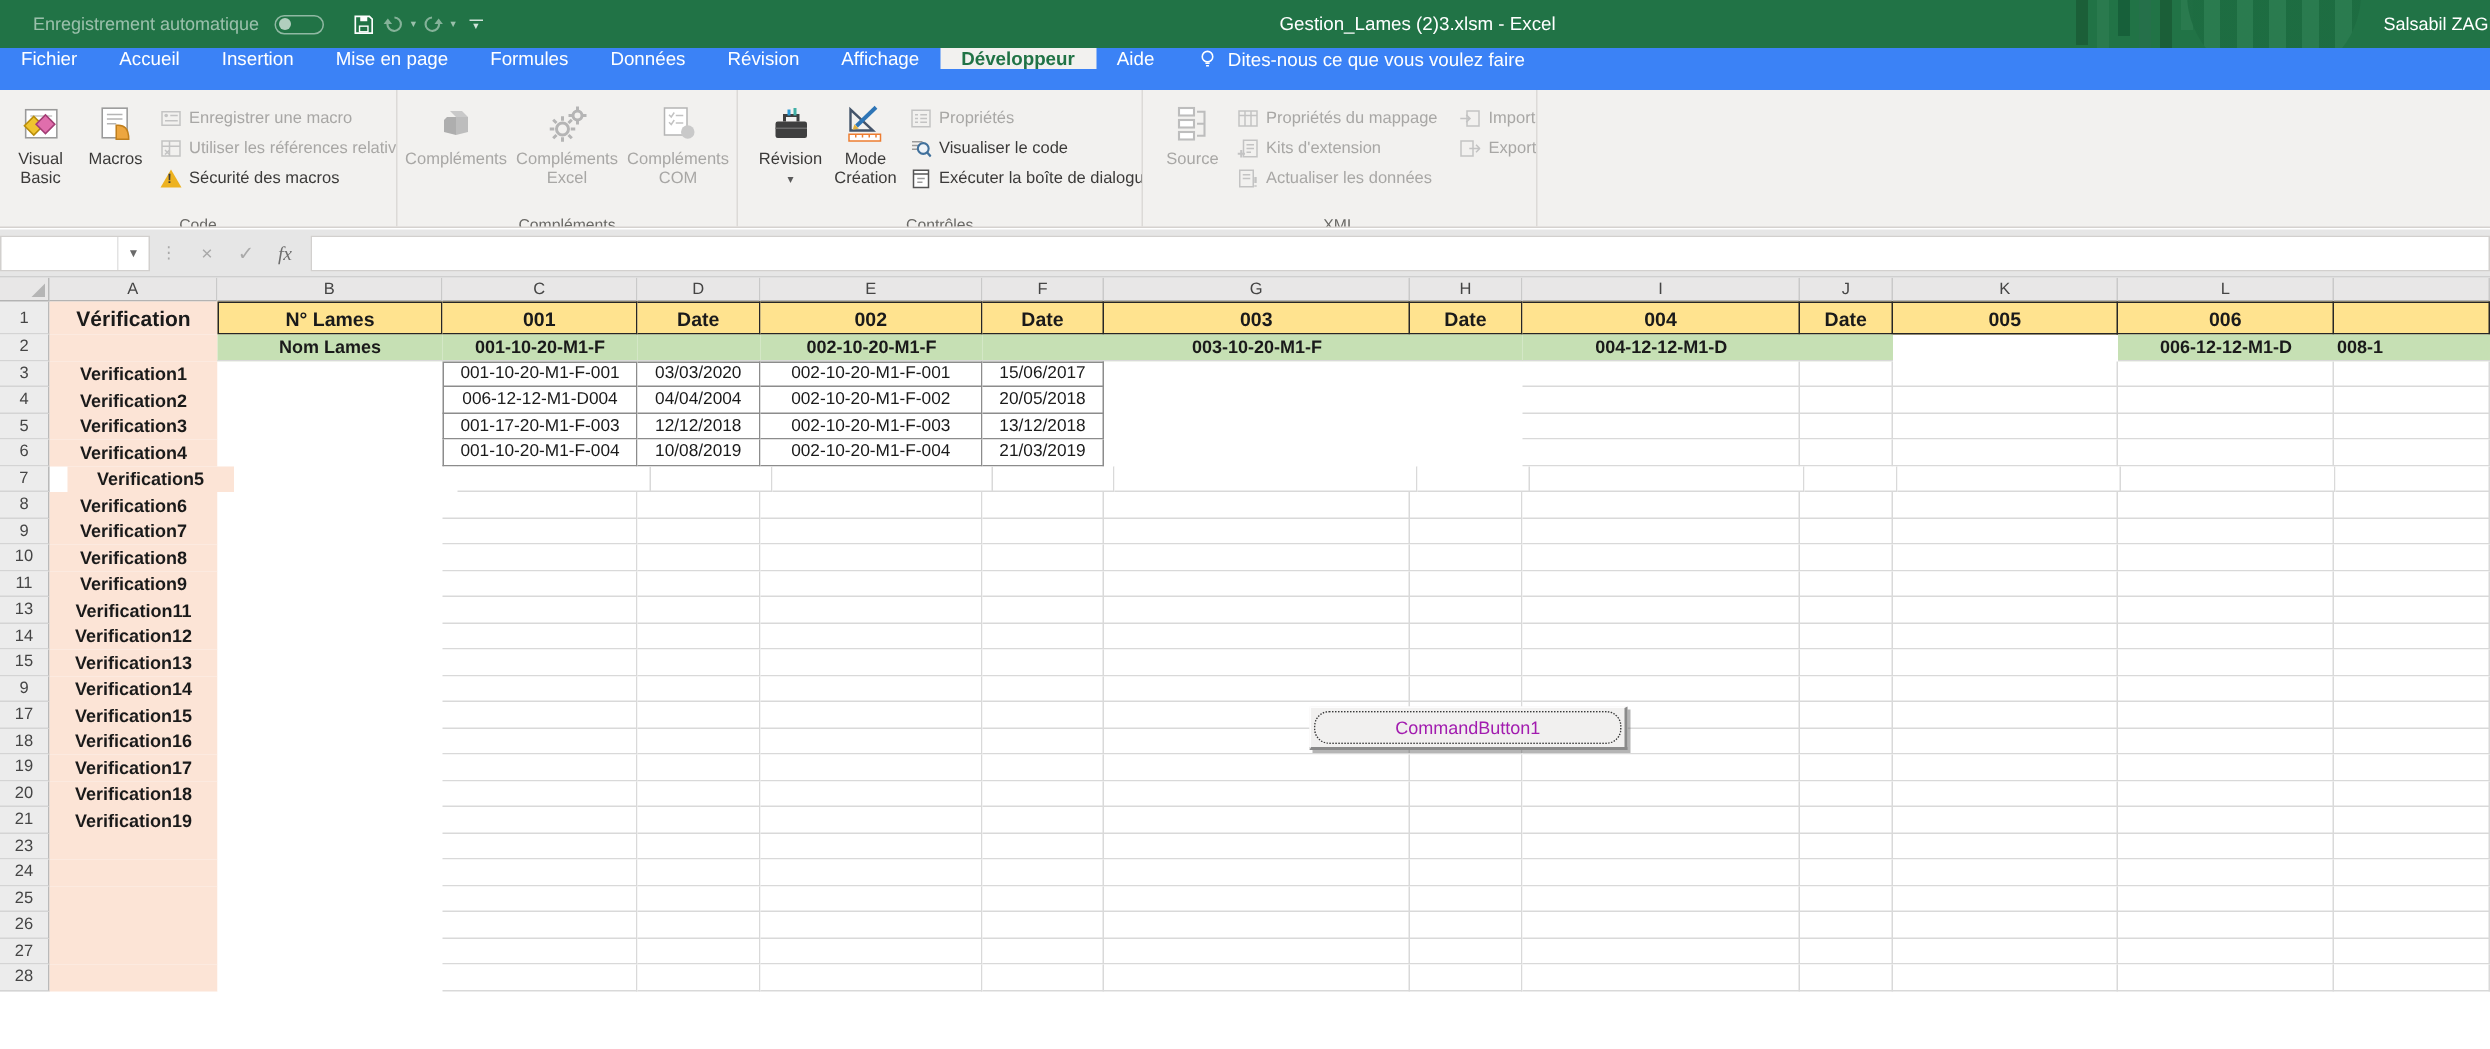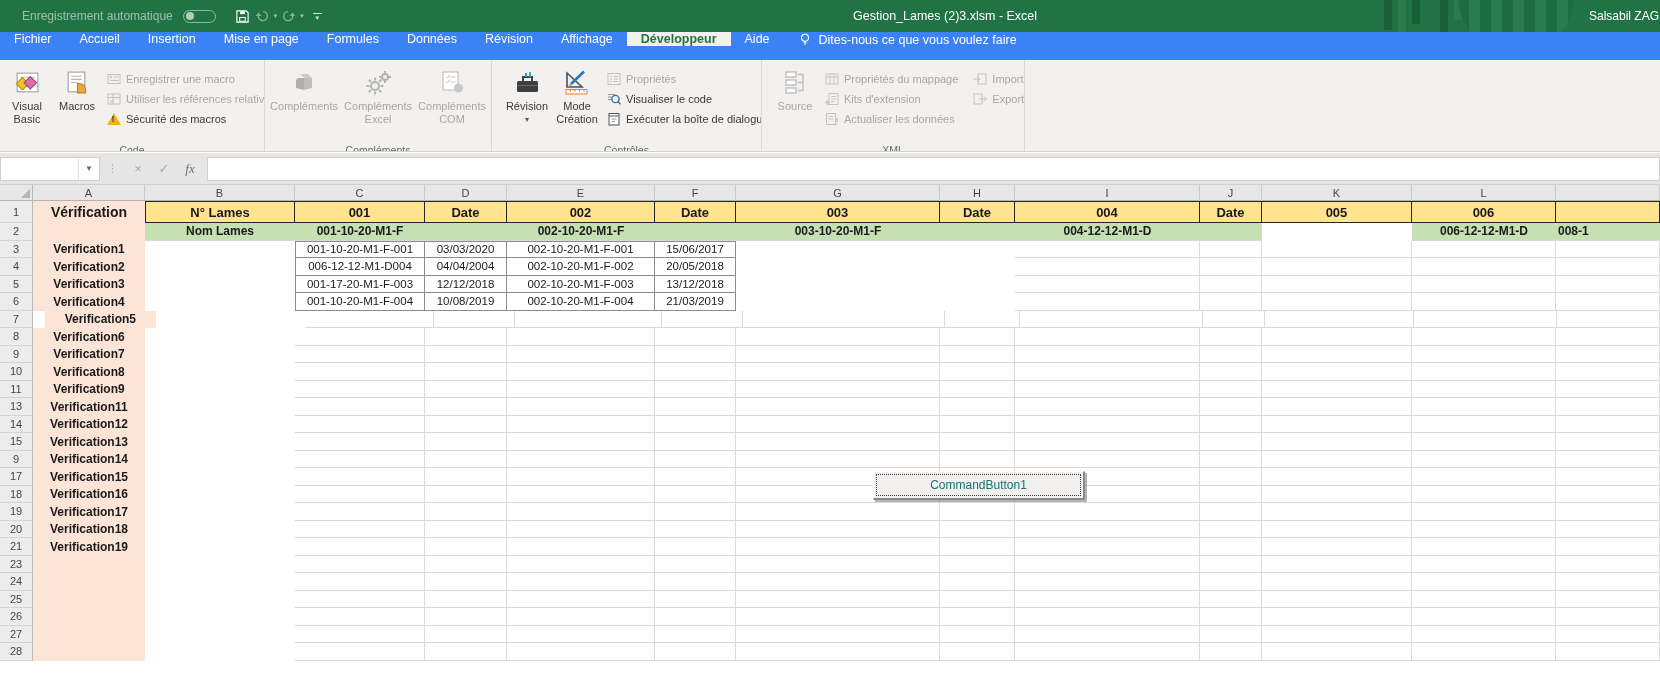--- a/index.html
+++ b/index.html
@@ -83,21 +83,21 @@
   .cell.green.m2 { justify-content:flex-start; padding-left:2px; }
   .cell.plain { border-right:none; border-bottom:none; background:#fff; }
   .cell.table { border-right:1px solid #8c8c8c; border-bottom:1px solid #8c8c8c; }
   .cell.t-left { border-left:1px solid #8c8c8c; }
   .cell.t-top { border-top:1px solid #8c8c8c; }
 
   
   .cmdbtn { position:absolute; left:873px; top:471px; width:212px; height:29px; background:#f1f0ef;
     border-top:1px solid #fdfdfd; border-left:1px solid #fdfdfd; border-right:2px solid #8a8a8a; border-bottom:2px solid #8a8a8a;
     box-shadow: 2px 2px 0 rgba(90,90,90,.45); display:flex; align-items:center; justify-content:center; z-index:6; }
-  .cmdbtn .inner { width:100%; height:100%; outline:1px dotted #3a3a3a; outline-offset:-3px; display:flex; align-items:center; justify-content:center; font-size:12px; color:#0f766e; }
+  .cmdbtn .inner { width:100%; height:100%; outline:1px dotted #3a3a3a; outline-offset:-3px; display:flex; align-items:center; justify-content:center; font-size:12px; color:#a21caf;border-radius:12px; }
 
   svg { display:block; }
 </style>
 </head>
 <body>
 
 <div class="titlebar">
   <div class="deco">
     <div class="bar b1"></div>
       <div class="bar b2"></div>

